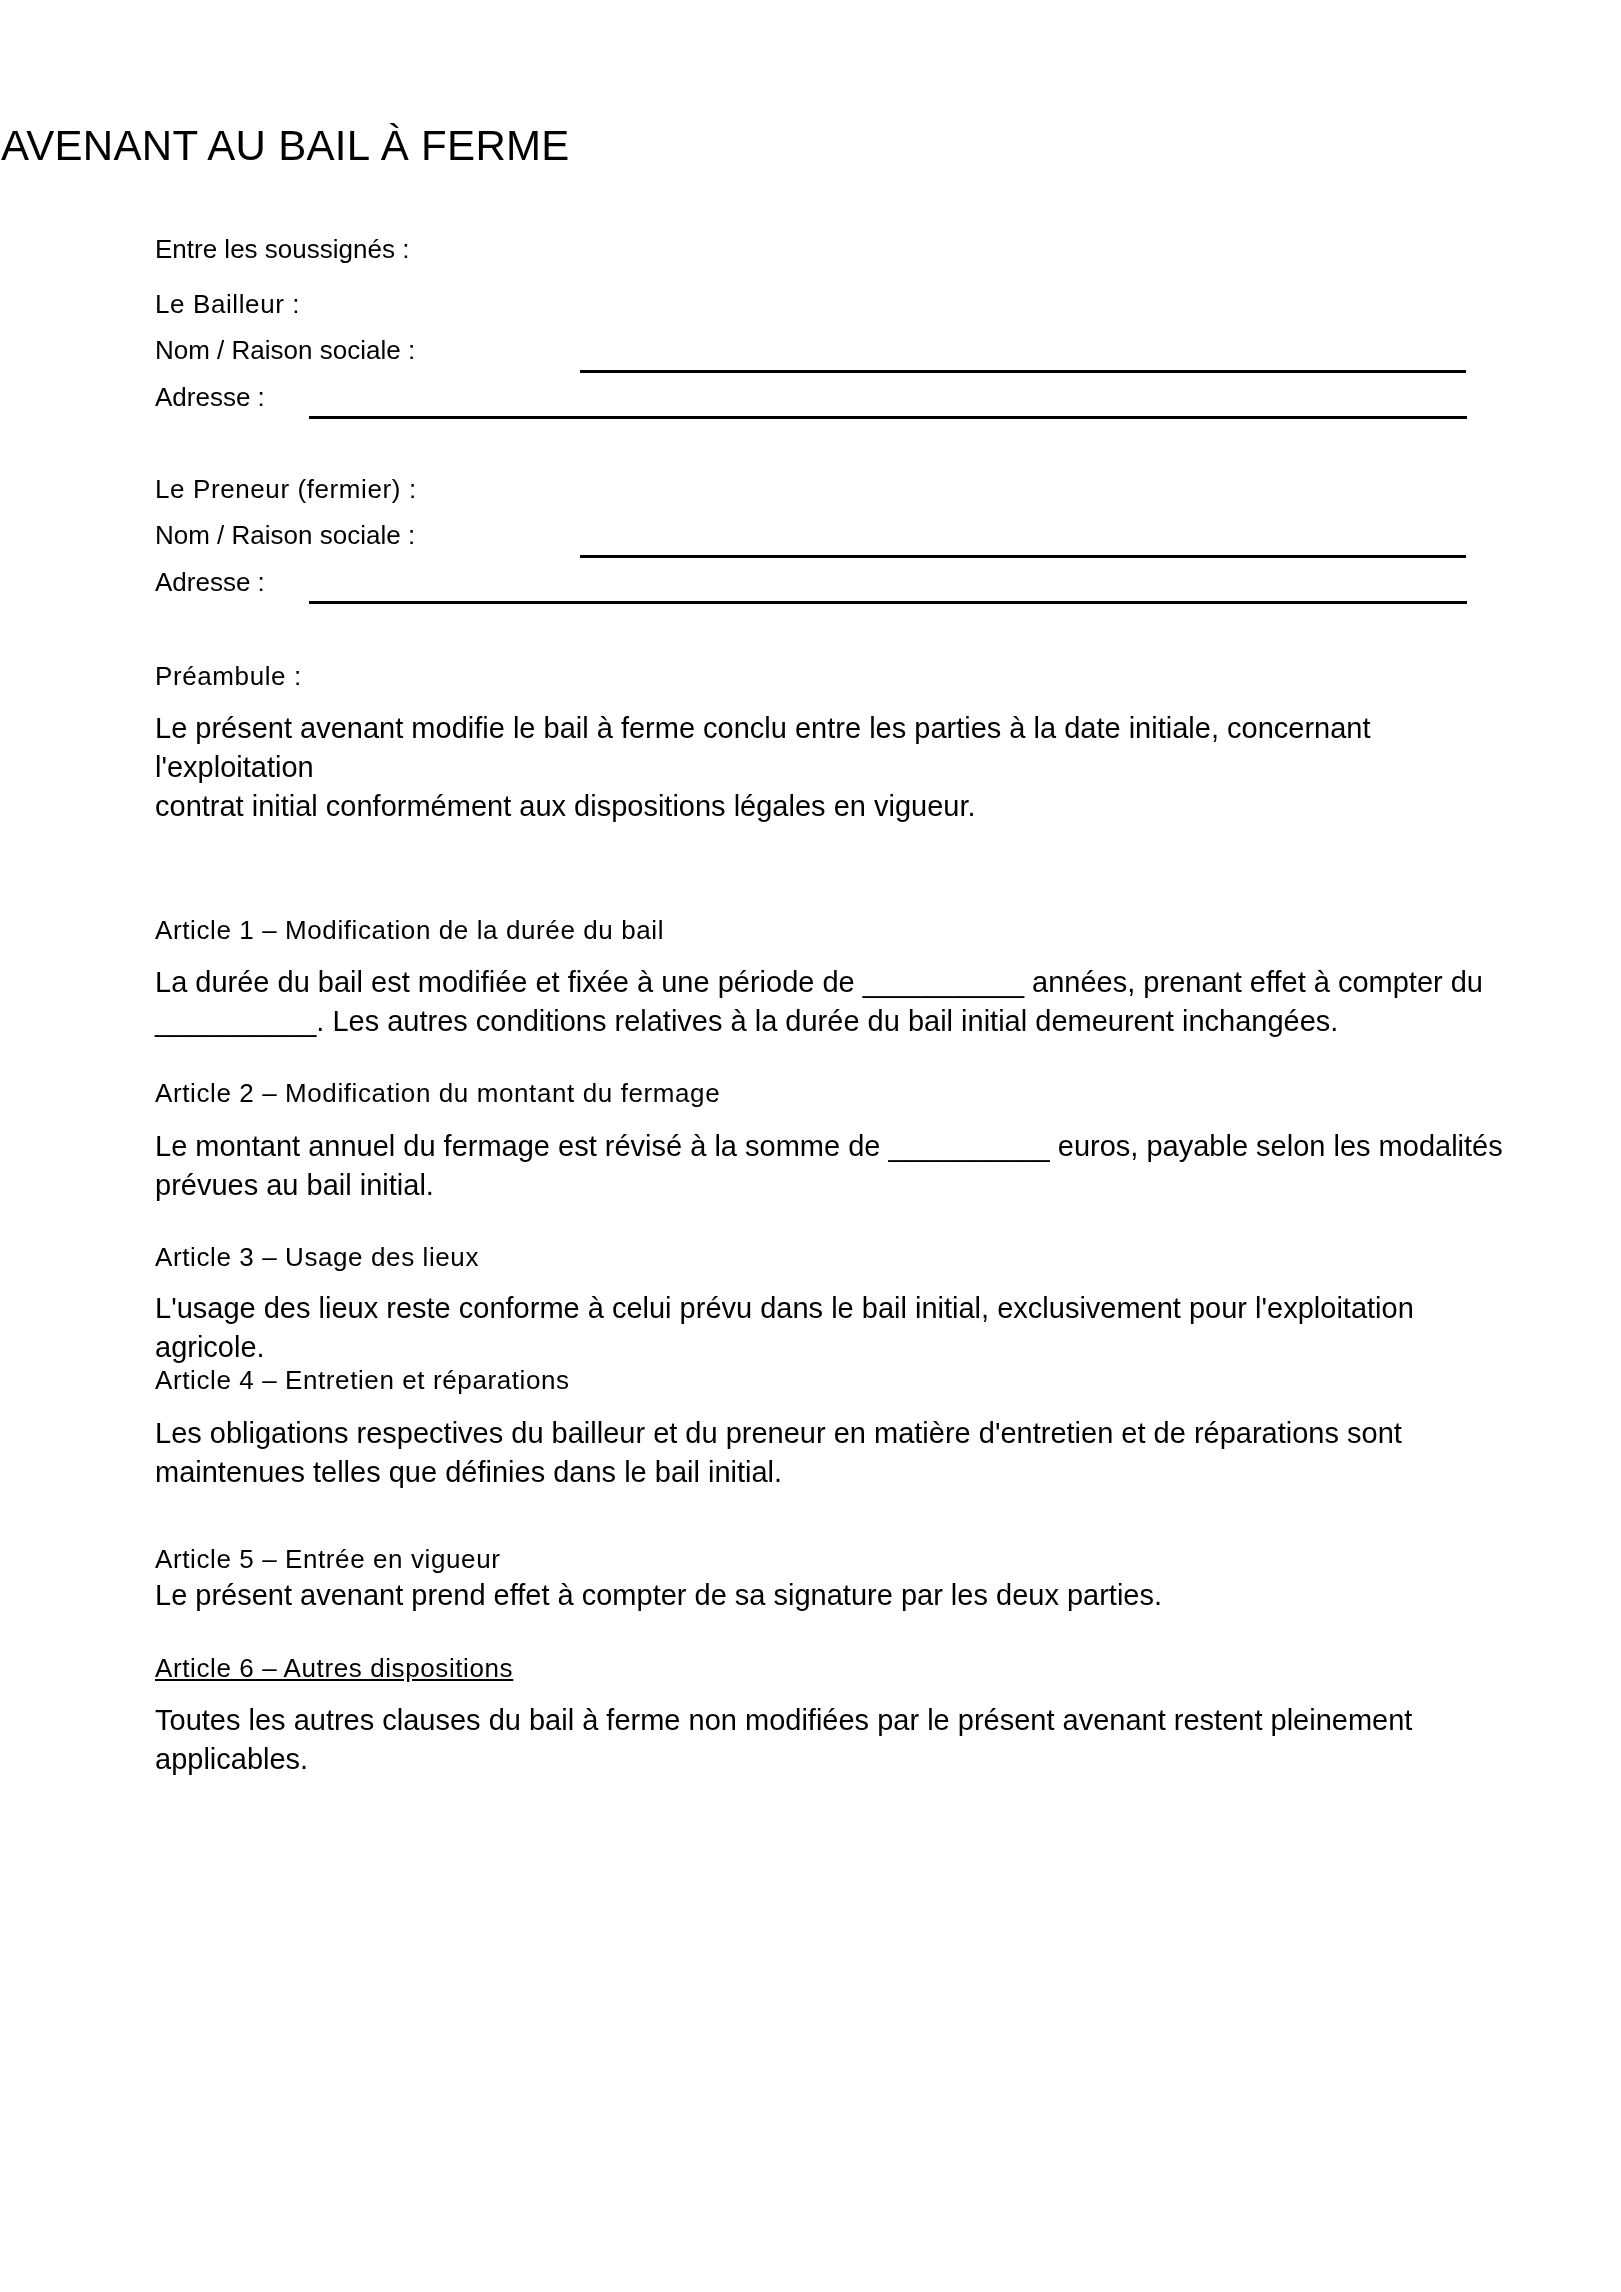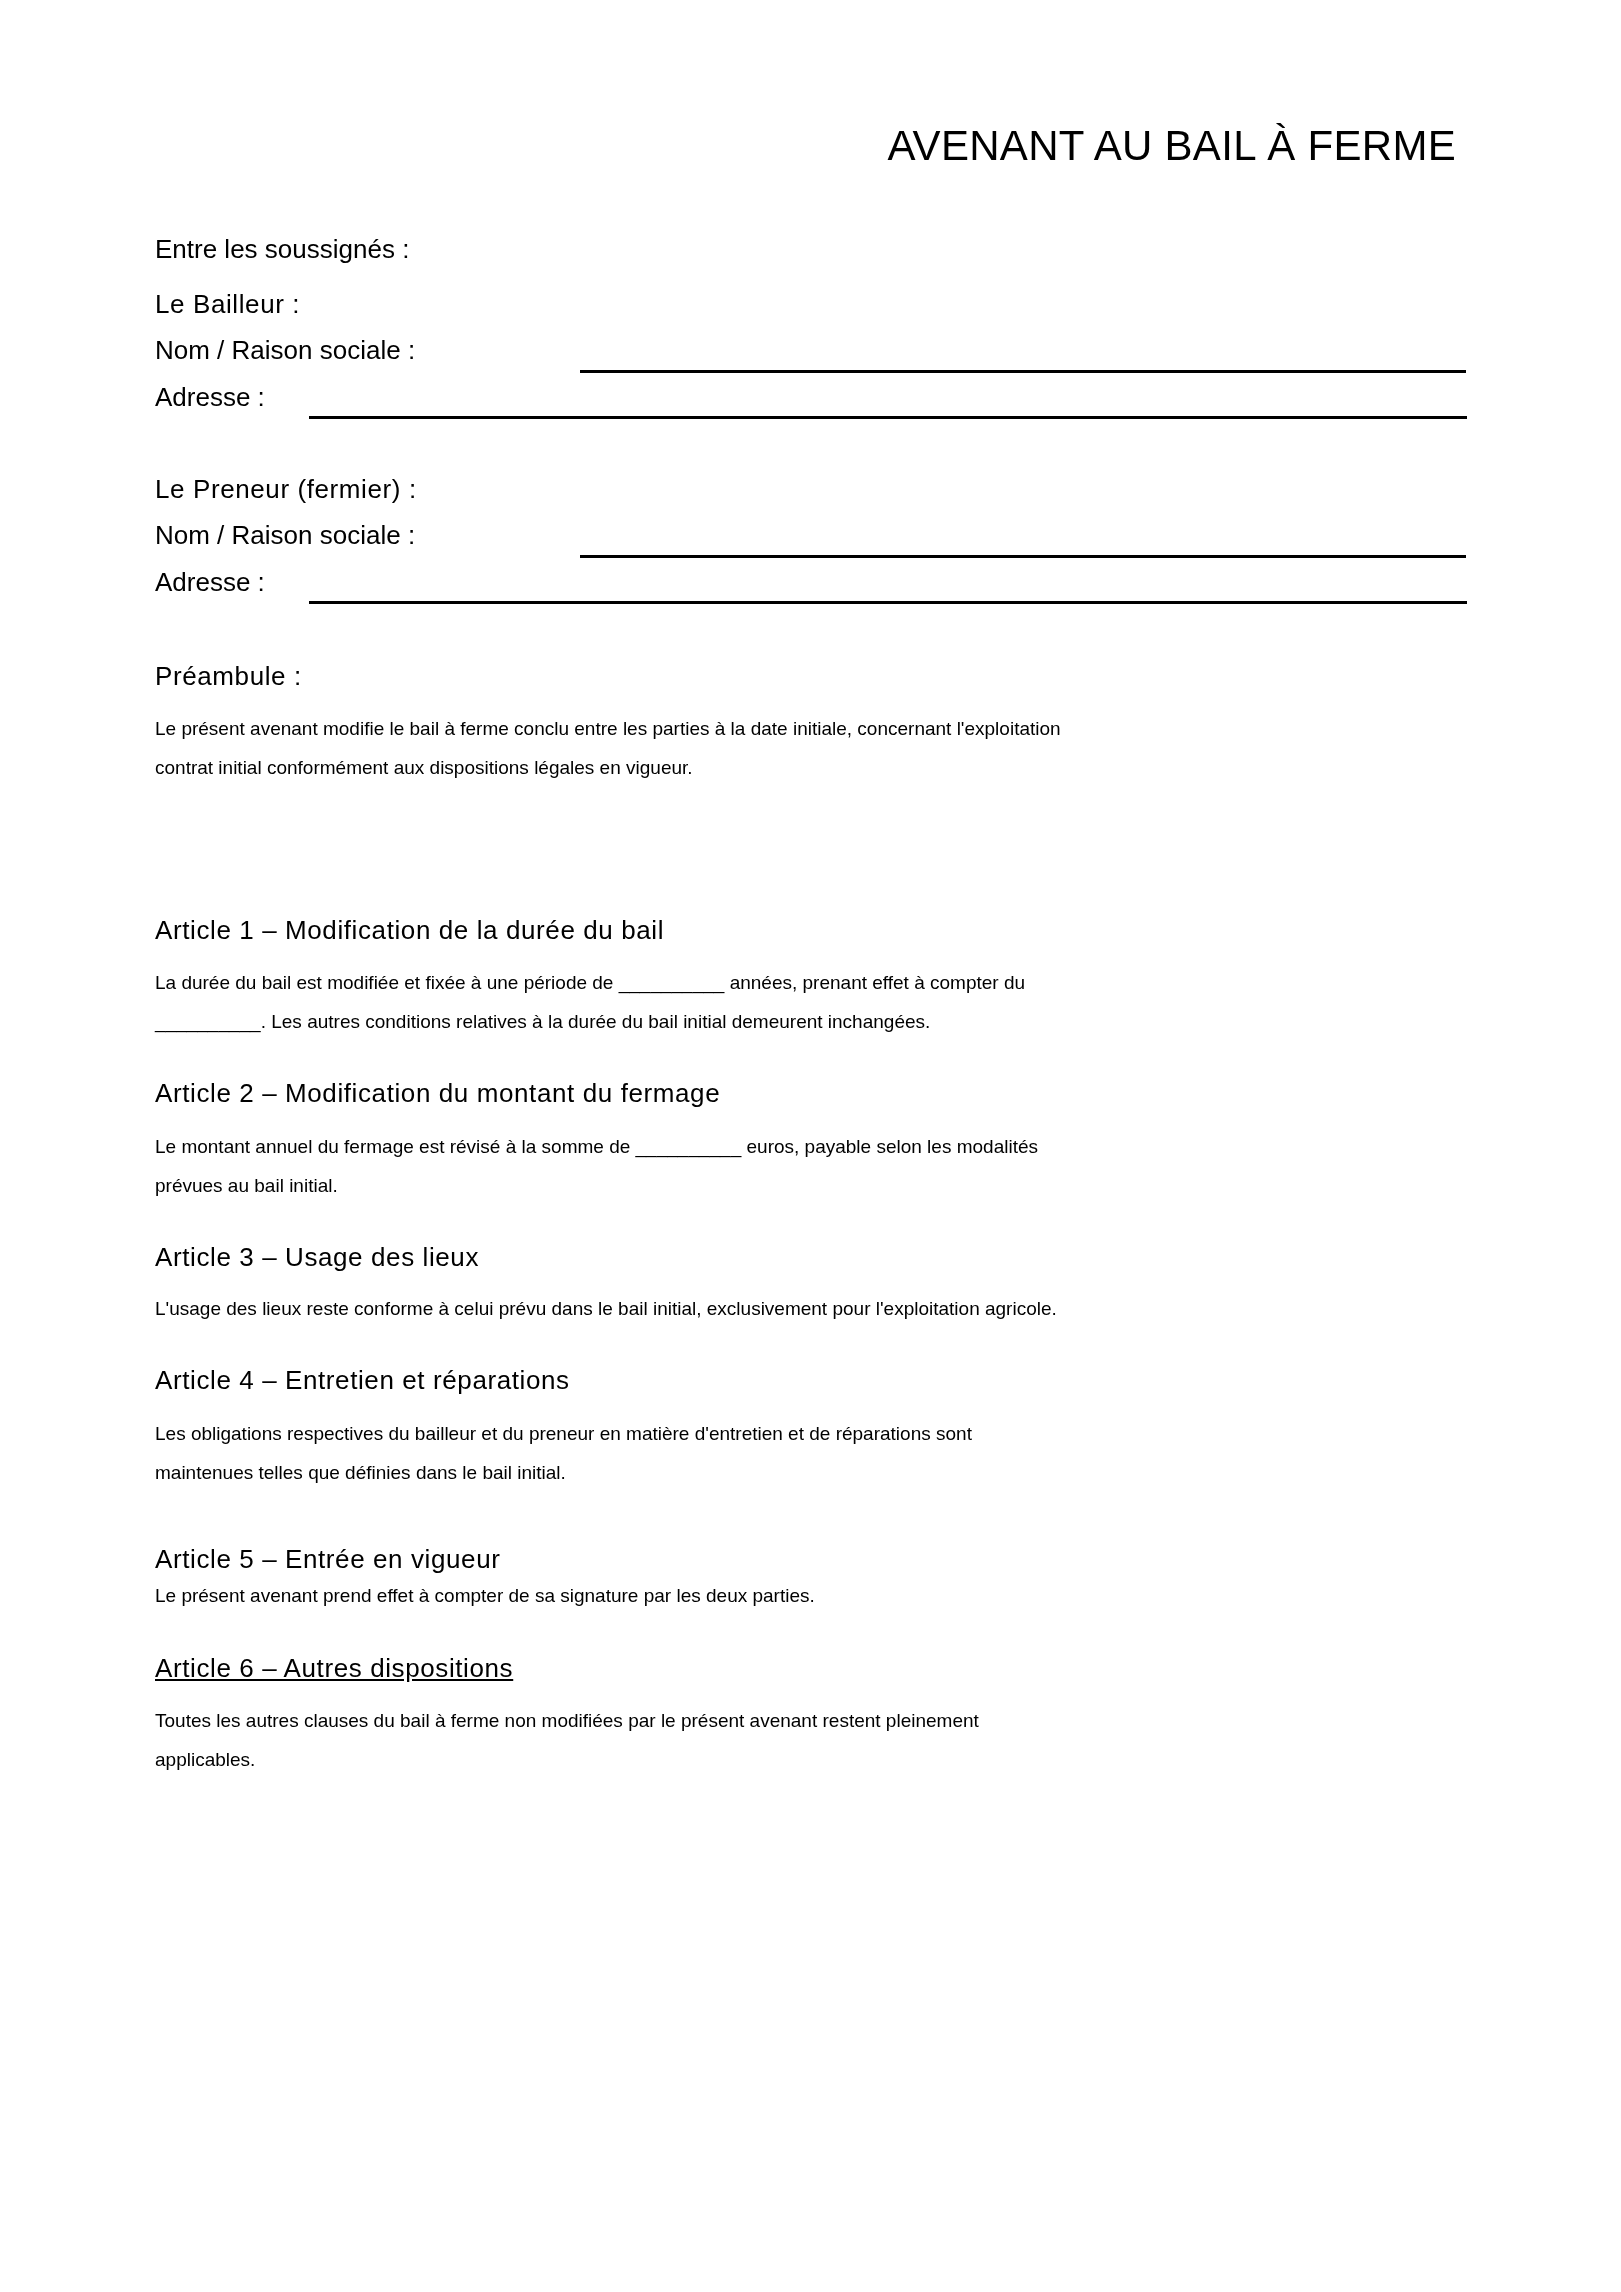--- a/index.html
+++ b/index.html
@@ -1,23 +1,23 @@
 <!DOCTYPE html>
 <html><head>
 <meta charset="utf-8">
 <style>
   html, body { margin:0; padding:0; background:#ffffff; }
   body { width:1621px; height:2293px; position:relative; overflow:hidden;
          font-family:"Liberation Sans", sans-serif; color:#000000; }
   .t { position:absolute; left:155px; font-size:26px; line-height:31px; white-space:nowrap; }
   .h { letter-spacing:0.6px; }
-  .title { position:absolute; left:16px; width:1440px; text-align:right; top:122px;
+  .title { position:absolute; left:1px; width:1440px; text-align:left; top:122px;
            font-size:42px; line-height:47px; letter-spacing:0.3px; }
   .rule { position:absolute; height:2.9px; background:#000000; }
-  .para { position:absolute; left:155px; width:1372px; font-size:19px; line-height:39px; }
+  .para { position:absolute; left:155px; width:1372px; font-size:29px; line-height:39px; }
 </style>
 </head>
 <body>
 
 <div>
 
   <div class="title">AVENANT AU BAIL À FERME</div>
 
   <div class="t" style="top:234px;">Entre les soussignés :</div>
 

